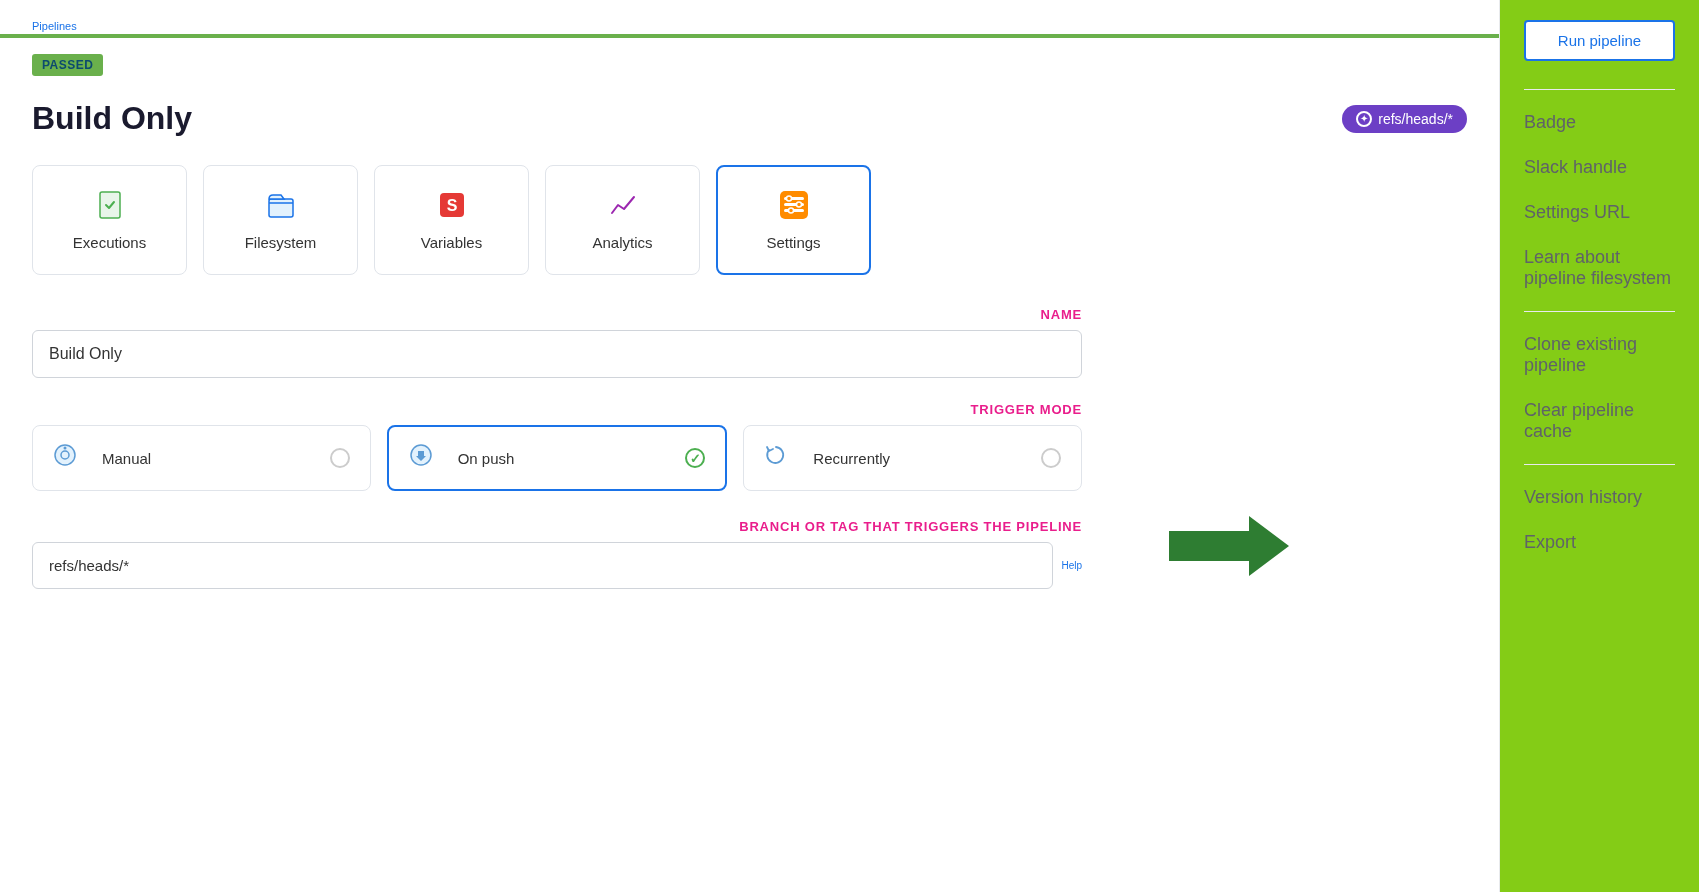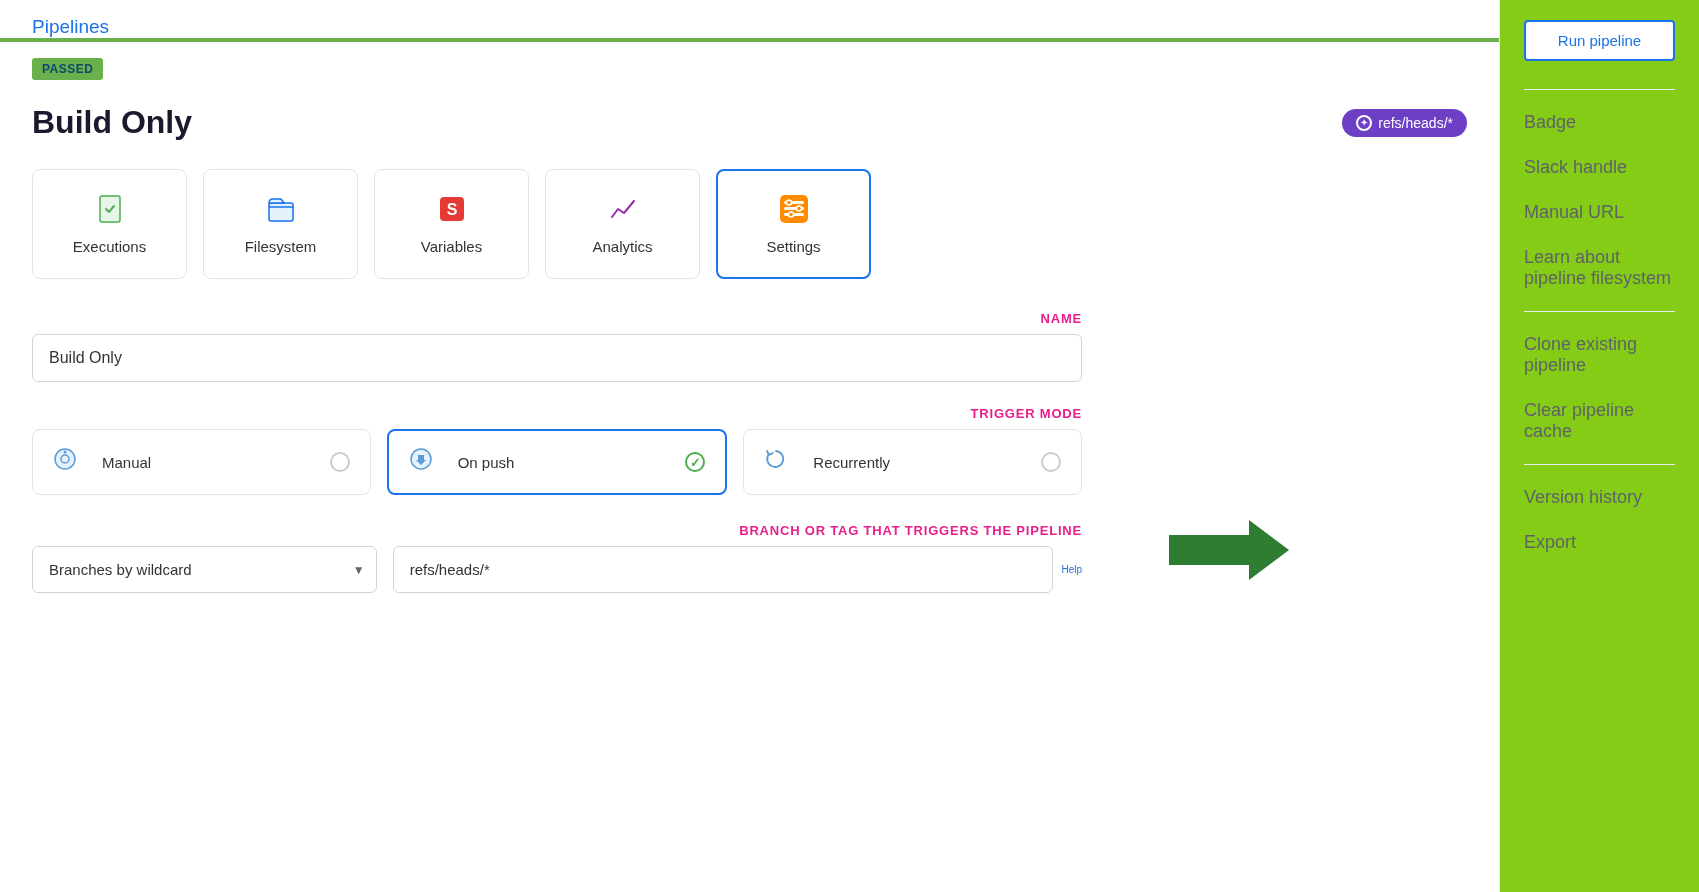--- a/index.html
+++ b/index.html
@@ -7,21 +7,21 @@
 
     .page-wrapper { display: flex; min-height: 892px; background: #fff; }
 
     
     .top-bar {
       padding: 16px 32px 0 32px;
       border-bottom: none;
     }
     .pipelines-link {
       color: #1a73e8;
-      font-size: 19px;
+      font-size: 11px;
       font-weight: 500;
       text-decoration: none;
       cursor: pointer;
     }
     .green-bar {
       height: 4px;
       background: #6ab04c;
       margin: 0;
     }
 
@@ -420,42 +420,36 @@
               <span class="trigger-label">Recurrently</span>
             </div>
             <div class="radio-circle"></div>
           </div>
 
         </div>
 
         
         <div class="field-label">BRANCH OR TAG THAT TRIGGERS THE PIPELINE</div>
         <div class="branch-row">
-          <div class="branch-select-wrap select-wrap">
-            <select class="select-input">
-              <option>Branches by wildcard</option>
-            </select>
-            <span class="select-arrow">▼</span>
-          </div>
           <div class="branch-input-wrap">
             <input type="text" class="branch-text-input" value="refs/heads/*" style="">
             <a class="help-link" href="#">Help</a>
           </div>
         </div>
 
       </div>
     </div>
   </div>
 
   <div class="sidebar">
     <button class="sidebar-run-btn">Run pipeline</button>
     <div class="sidebar-divider"></div>
     <button class="sidebar-btn">Badge</button>
     <button class="sidebar-btn">Slack handle</button>
-    <button class="sidebar-btn">Manual URL</button>
+    <button class="sidebar-btn">Settings URL</button>
     <button class="sidebar-btn">Learn about pipeline filesystem</button>
     <div class="sidebar-divider"></div>
     <button class="sidebar-btn">Clone existing pipeline</button>
     <button class="sidebar-btn">Clear pipeline cache</button>
     <div class="sidebar-divider"></div>
     <button class="sidebar-btn">Version history</button>
     <button class="sidebar-btn">Export</button>
   </div>
 
 </div>

